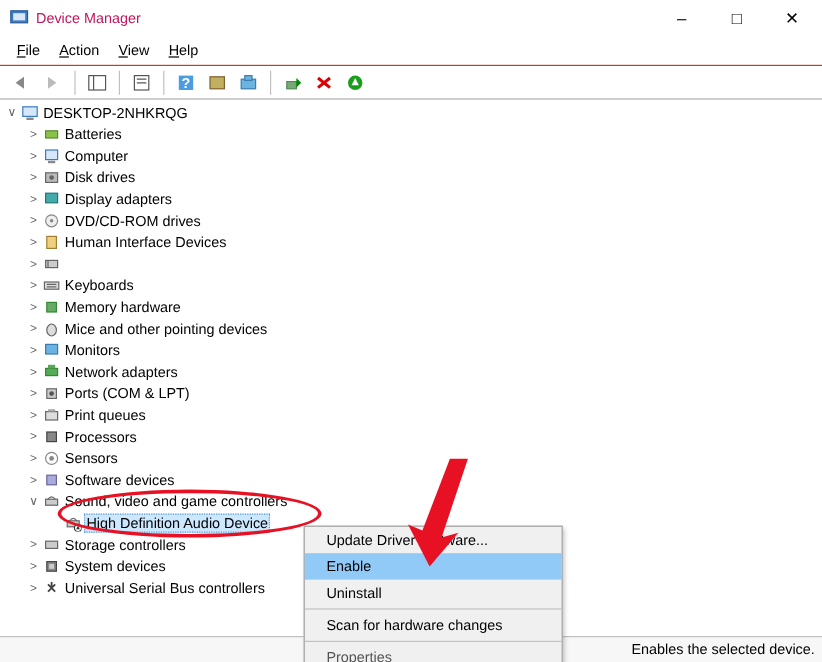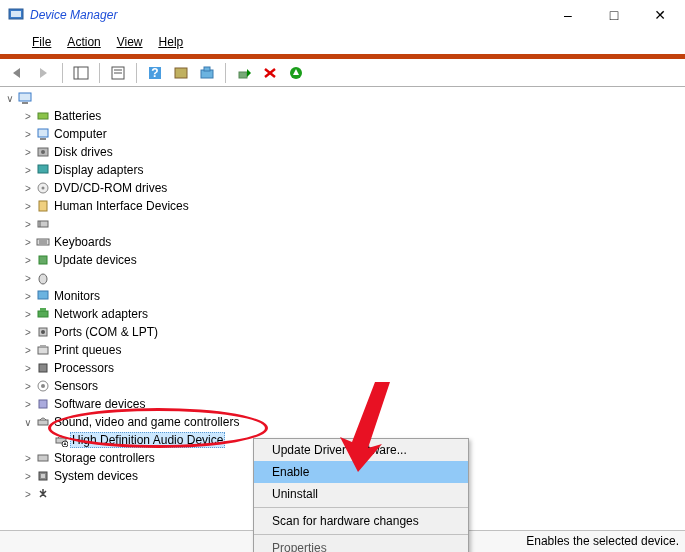--- a/index.html
+++ b/index.html
@@ -1,22 +1,22 @@
 <!DOCTYPE html>
 <html><head>
 <meta charset="utf-8">
 <style>
 * { margin: 0; padding: 0; box-sizing: border-box; font-family: "Segoe UI", Tahoma, sans-serif; font-size: 12px; }
 body { background: #fff; width: 685px; height: 552px; overflow: hidden; position: relative; }
 .titlebar { display: flex; align-items: center; height: 30px; padding: 0 2px 0 8px; }
 .titlebar .title-icon { width: 16px; height: 16px; margin-right: 6px; }
-.titlebar .title { flex: 1; font-size: 12px; color: #1d4ed8; font-style: italic; }
+.titlebar .title { flex: 1; font-size: 12px; color: #be185d; }
 .win-controls { display: flex; }
 .win-controls span { width: 46px; height: 30px; display: flex; align-items: center; justify-content: center; font-size: 14px; color: #000; }
-.menubar { display: flex; padding: 2px 24px; border-bottom: 5px solid #c2410c; text-decoration: underline; }
+.menubar { display: flex; padding: 2px 6px; border-bottom: 1px solid #c2410c; }
 .menubar span { padding: 3px 8px; }
 .menubar span u { text-decoration: underline; }
 .toolbar { display: flex; align-items: center; height: 28px; padding: 0 6px; gap: 2px; border-bottom: 1px solid #b0b0b0; }
 .toolbar .tb { width: 24px; height: 24px; display: flex; align-items: center; justify-content: center; }
 .toolbar .sep { width: 1px; height: 20px; background: #c0c0c0; margin: 0 4px; }
 .tree { height: 438px; overflow-y: auto; padding: 2px 0; position:relative;}
 .tree .row { display: flex; align-items: center; height: 18px; white-space: nowrap; }
 .tree .tw { width: 12px; text-align: center; color: #666; font-size: 10px; cursor: default; }
 .tree .ic { width: 18px; display: inline-flex; justify-content: center; }
 .tree .lbl { padding: 0 2px; }
@@ -122,20 +122,21 @@
 
 <div class="tree">
   <div class="row" style="padding-left:4px">
     <span class="tw">∨</span>
     <span class="ic">
         <svg width="14" height="14">
           <rect x="1" y="2" width="12" height="8" fill="#d6e7f7" stroke="#3a7bc8"></rect>
           <rect x="4" y="11" width="6" height="2" fill="#888"></rect>
         </svg>
       </span>
+    <span class="lbl">DESKTOP-2NHKRQG</span>
   </div>
   <div id="cat-container">
       <div class="row" style="padding-left:22px">
         <span class="tw">&gt;</span>
         <span class="ic">
           <svg width="14" height="14">
             <rect x="2" y="4" width="10" height="6" fill="#8bc34a" stroke="#558b2f"></rect>
           </svg>
         </span>
         <span class="lbl">Batteries</span>
@@ -208,29 +209,30 @@
         </span>
         <span class="lbl">Keyboards</span>
       </div>
       <div class="row" style="padding-left:22px">
         <span class="tw">&gt;</span>
         <span class="ic">
           <svg width="14" height="14">
             <rect x="3" y="3" width="8" height="8" fill="#6a6" stroke="#383"></rect>
           </svg>
         </span>
-        <span class="lbl">Update devices</span>
+        <span class="lbl">Memory hardware</span>
       </div>
       <div class="row" style="padding-left:22px">
         <span class="tw">&gt;</span>
         <span class="ic">
           <svg width="14" height="14">
             <ellipse cx="7" cy="8" rx="4" ry="5" fill="#ddd" stroke="#666"></ellipse>
           </svg>
         </span>
+        <span class="lbl">Mice and other pointing devices</span>
       </div>
       <div class="row" style="padding-left:22px">
         <span class="tw">&gt;</span>
         <span class="ic">
           <svg width="14" height="14">
             <rect x="2" y="2" width="10" height="8" fill="#6bb3e0" stroke="#3a7bb0"></rect>
           </svg>
         </span>
         <span class="lbl">Monitors</span>
       </div>
@@ -332,20 +334,21 @@
         </span>
         <span class="lbl">System devices</span>
       </div>
       <div class="row" style="padding-left:22px">
         <span class="tw">&gt;</span>
         <span class="ic">
           <svg width="14" height="14">
             <path d="M7 2 L7 7 M4 10 L7 7 L10 10 M4 4 L7 7 L10 4" stroke="#444" fill="none" stroke-width="1.5"></path>
           </svg>
         </span>
+        <span class="lbl">Universal Serial Bus controllers</span>
       </div>
     </div>
 </div>
 
 <div class="circle-annot"></div>
 
 <svg class="arrow-annot" viewBox="0 0 55 90">
   <polygon points="50,0 35,0 12,60 0,55 18,90 42,62 28,66" fill="#e81123"></polygon>
 </svg>
 

